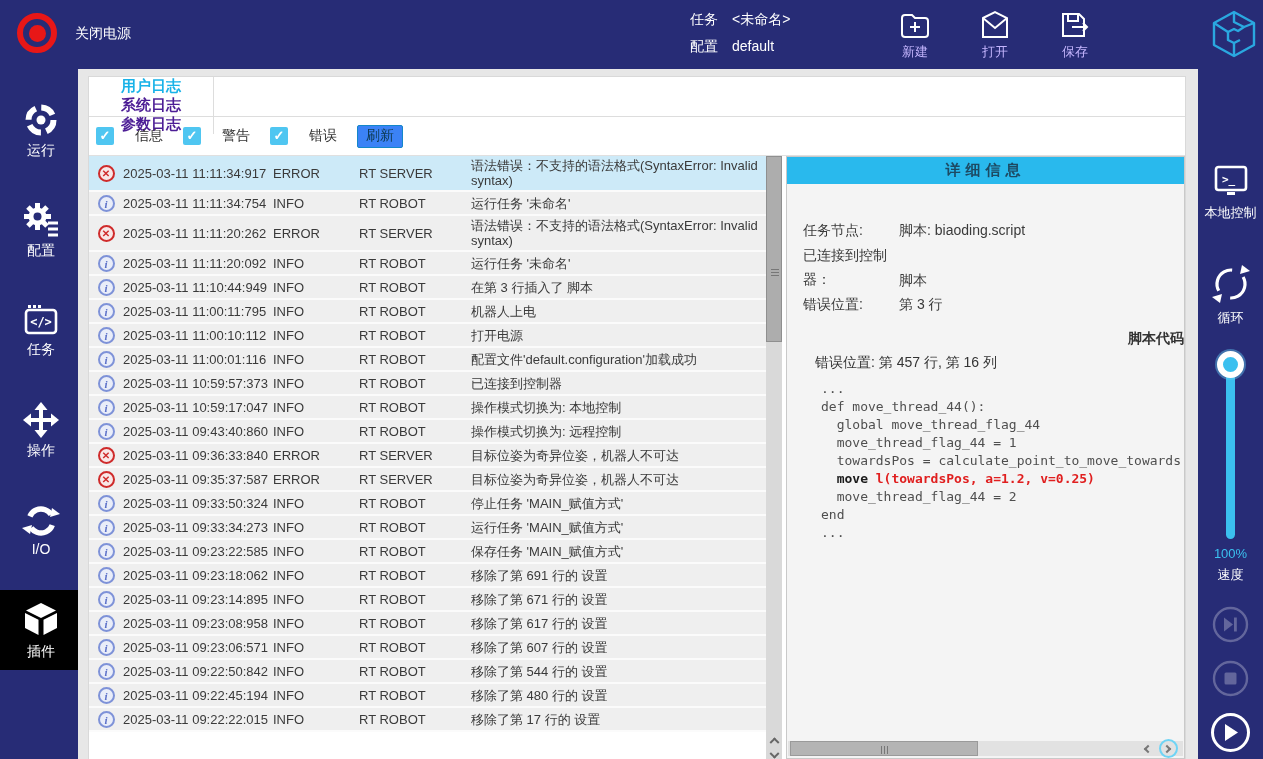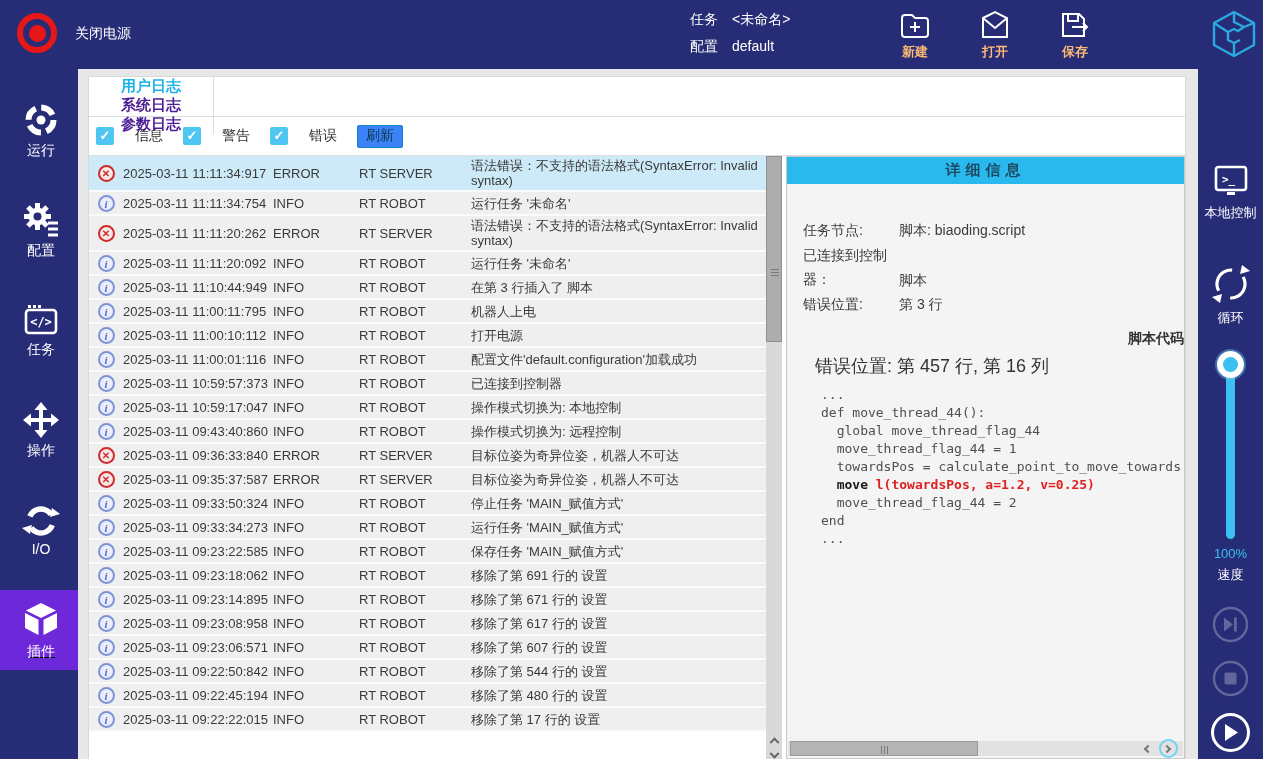--- a/index.html
+++ b/index.html
@@ -12,29 +12,29 @@
                border-radius:50%; }
   .power-btn .dot { position:absolute; left:50%; top:50%; width:17px; height:17px; margin:-8.5px 0 0 -8.5px;
                     background:#e81717; border-radius:50%; }
   .power-label { position:absolute; left:75px; top:25px; color:#fff; font-size:14px; }
   .taskinfo { position:absolute; left:690px; top:8px; color:#fff; font-size:14px; }
   .taskinfo .row { height:27px; line-height:22px; display:flex; }
   .taskinfo .lbl { width:42px; }
   .tb-actions { position:absolute; left:875px; top:9px; display:flex; }
   .tb-action { width:80px; height:55px; display:flex; flex-direction:column; align-items:center; cursor:pointer; }
   .tb-action svg { width:34px; height:32px; }
-  .tb-action .alabel { color:#fdba74; font-size:13px; margin-top:2px;font-weight:bold; }
+  .tb-action .alabel { color:#c4b5fd; font-size:13px; margin-top:2px; }
   .logo { position:absolute; left:1208px; top:8px; }
 
   
   .lsidebar { position:absolute; left:0; top:69px; width:78px; height:690px; background:#272c76;
               padding-top:21px; }
   .ls-item { width:82px; height:80px; margin-bottom:20px; display:flex; flex-direction:column;
              align-items:center; justify-content:center; cursor:pointer; }
-  .ls-item.active { background:#6d28d9;text-decoration:underline; }
+  .ls-item.active { background:#000000;text-decoration:underline; }
   .ls-item .llabel { color:#fff; font-size:14px; margin-top:3px; }
 
   
   .rsidebar { position:absolute; left:1198px; top:69px; width:65px; height:690px; background:#272c76; }
   .rs-label { position:absolute; width:100%; text-align:center; color:#fff; font-size:13px; }
   .speed-track { position:absolute; left:28px; top:294px; width:9px; height:176px; background:#3bc0ef;
                  border-radius:5px; }
   .speed-handle { position:absolute; left:19px; top:282px; width:27px; height:27px; border-radius:50%;
                   background:#3bc0ef; border:6px solid #fff; box-shadow:0 0 0 2px rgba(97,197,240,.45); }
   .speed-pct { position:absolute; top:477px; width:100%; text-align:center; color:#3bc0ef; font-size:13px; }
@@ -93,21 +93,21 @@
 
   
   .detail { flex:1; margin-left:4px; border:1px solid #c9c9c9; background:#f4f4f4; display:flex;
             flex-direction:column; overflow:hidden; }
   .detail-header { height:27px; background:#29b9ed; display:flex; align-items:center; justify-content:center;
                    font-size:15px; font-weight:bold; color:#1d4a63; letter-spacing:5px; }
   .detail-body { flex:1; position:relative; padding:34px 0 0 8px; overflow:hidden; }
   .dfield { line-height:24.5px; font-size:14px; color:#3a3a3a; margin-left:8px; }
   .dfield .flabel { display:inline-block; width:96px; }
   .script-heading { margin-top:14px; font-size:14px; font-weight:bold; color:#333;text-align:right; }
-  .script-errloc { margin-top:6px; margin-left:20px; font-size:18px; color:#333; }
+  .script-errloc { margin-top:6px; margin-left:20px; font-size:14px; color:#333; }
   .codeblock { margin:8px 0 0 26px; font-family:"DejaVu Sans Mono", monospace; font-size:13px;
                line-height:18px; color:#4f4f4f; white-space:pre; overflow:hidden; }
   .code-kw { font-weight:bold; color:#1a1a1a; }
   .code-err { font-weight:bold; color:#e01f1f; }
 
   
   .hscroll { position:absolute; left:1px; right:1px; bottom:2px; height:15px; background:#e2e2e2; }
   .hthumb { position:absolute; left:2px; top:0; width:188px; height:15px; background:#b4b4b4;
             border:1px solid #9a9a9a; }
   .hgrip { position:absolute; top:4px; left:90px; width:9px; height:8px;

